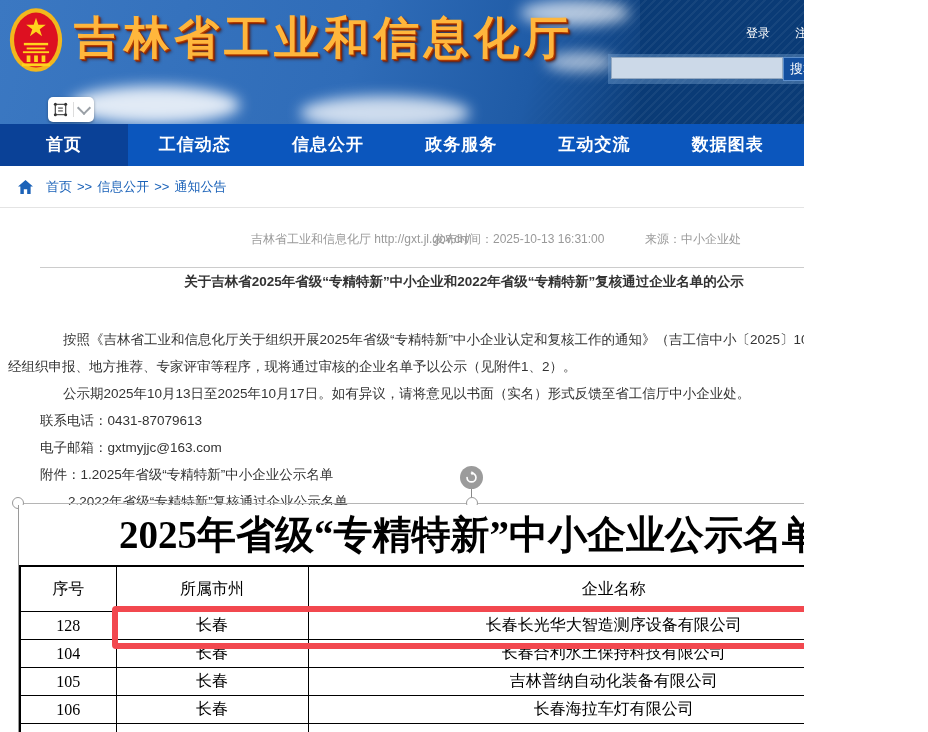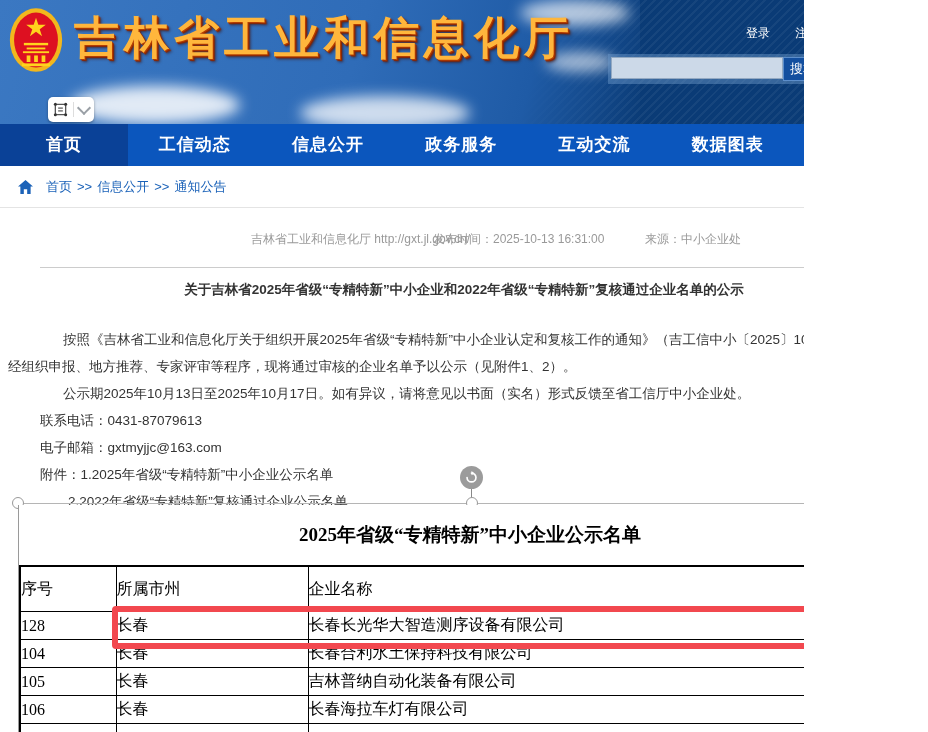--- a/index.html
+++ b/index.html
@@ -52,45 +52,45 @@
 
   
   .meta{position:absolute;left:0;top:231px;width:928px;height:18px;font-size:12px;color:#999;}
   .meta span{position:absolute;white-space:nowrap;}
   .m1{left:251px;} .m2{left:433px;} .m3{left:645px;text-align:center;} 
   .m4{right:36px;color:#888;}
   .fsz{color:#222;font-weight:bold;font-size:13px;margin-left:3px;cursor:pointer;}
   .divider{position:absolute;left:40px;top:267px;width:848px;height:0;border-top:1px solid #ccc;}
 
   
-  .a-title{position:absolute;left:0;top:281px;width:928px;text-align:center;font-size:13.5px;
+  .a-title{position:absolute;left:0;top:273px;width:928px;text-align:center;font-size:13.5px;
            font-weight:600;color:#333;padding:0 30px;box-sizing:border-box;}
   .a-body{position:absolute;left:8px;top:326px;width:884px;font-size:13.5px;color:#333;}
   .a-body p{margin:0;line-height:27px;}
   .p-indent{text-indent:55px;}
   .p2{margin-top:7px;line-height:24px;}
   .pline{line-height:24px;text-indent:32px;}
   .pline2{line-height:24px;text-indent:60px;}
 
   
   .sel-line{position:absolute;left:18px;top:503px;width:906px;border-top:1px solid #b5b5b5;}
   .handle{position:absolute;width:12px;height:12px;border:1.5px solid #999;border-radius:50%;
           background:#fff;box-sizing:border-box;}
   .h-left{left:12px;top:497px;} .h-mid{left:466px;top:497px;} .h-right{left:916px;top:497px;}
   .rot-stem{position:absolute;left:471px;top:488px;width:1px;height:10px;background:#888;}
   .rotate{position:absolute;left:460px;top:466px;width:23px;height:23px;border-radius:50%;
           background:#9b9b9b;display:flex;align-items:center;justify-content:center;cursor:grab;}
 
   
   .img-table{position:absolute;left:18px;top:505px;width:904px;border:1px solid #9a9a9a;border-top:none;
              box-sizing:border-box;background:#fff;font-family:"Liberation Serif",serif;}
-  .t-title{height:60px;line-height:60px;text-align:center;font-size:19px;font-weight:bold;color:#000;
+  .t-title{height:60px;line-height:60px;text-align:center;font-size:39px;font-weight:bold;color:#000;
            white-space:nowrap;}
   table.sheet{border-collapse:collapse;width:100%;table-layout:fixed;}
-  table.sheet th,table.sheet td{border:1px solid #000;text-align:left;font-weight:normal;
+  table.sheet th,table.sheet td{border:1px solid #000;text-align:center;font-weight:normal;
            font-size:16px;color:#000;padding:0;overflow:hidden;white-space:nowrap;}
   table.sheet{border:2px solid #000;}
   table.sheet th{height:44px;font-size:16px;}
   table.sheet td{height:27px;}
   .redbox{position:absolute;left:112px;top:606px;width:810px;height:43px;border:6px solid #f2484f;
           border-radius:4px;box-sizing:border-box;pointer-events:none;}
 </style>
 </head>
 <body>
 

